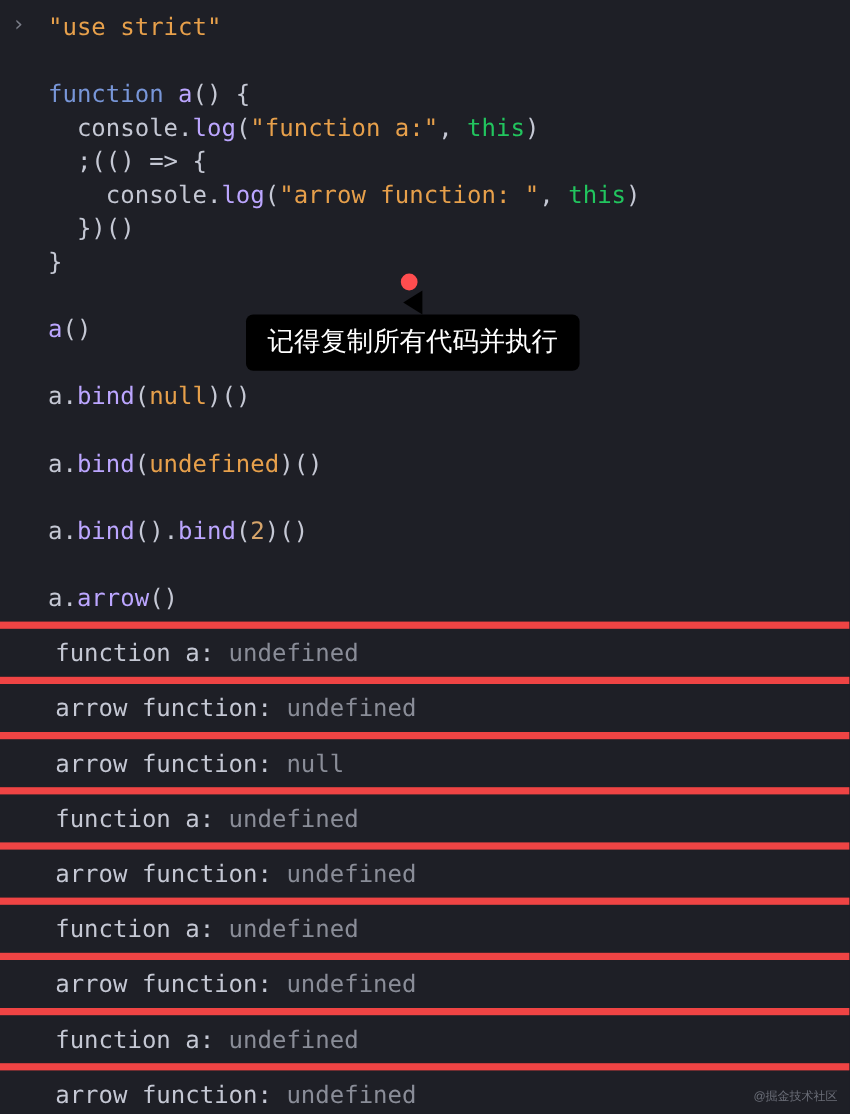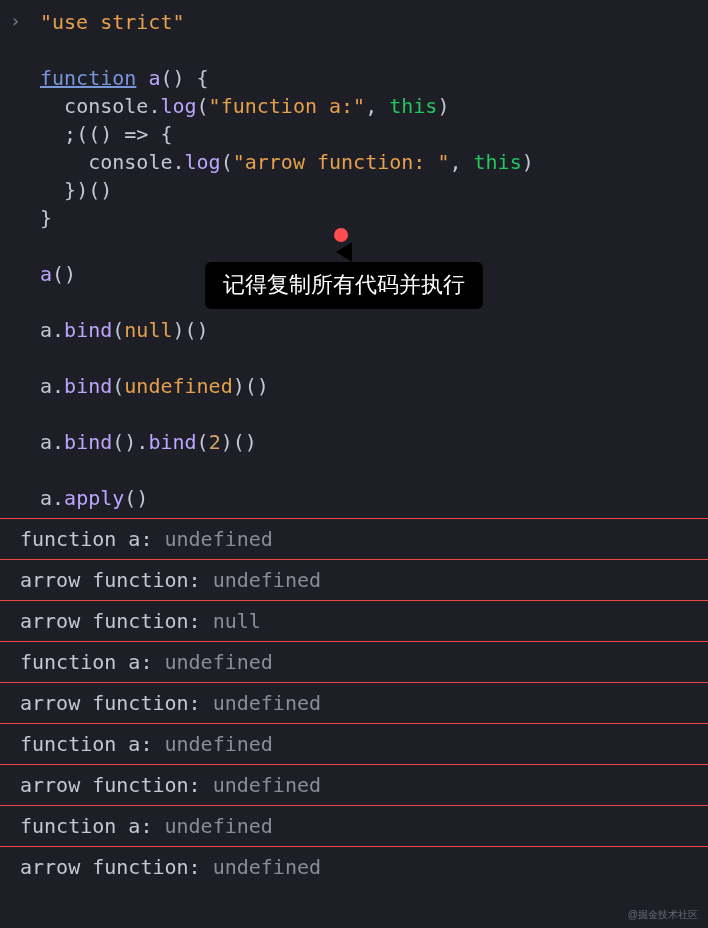--- a/index.html
+++ b/index.html
@@ -21,21 +21,21 @@
     left: 10px;
     top: 8px;
     color: #7a7d88;
     font-size: 18px;
   }
   .code-area {
     padding: 8px 0 0 40px;
     white-space: pre;
   }
   .tok-str   { color: #e7a04b; }
-  .tok-kw    { color: #7896d8; text-decoration: underline; }
+  .tok-kw    { color: #7896d8; }
   .tok-fn    { color: #bca6ff; }
   .tok-ident { color: #c5c8d4; text-align: center; }
   .tok-punct { color: #c5c8d4; }
   .tok-this  { color: #22c55e; }
   .tok-num   { color: #d7a56b; }
   .tok-null  { color: #e7a04b; }
 
   .tooltip-wrap {
     position: absolute;
     top: 228px;
@@ -64,22 +64,22 @@
     padding: 8px 18px;
     font-family: -apple-system, "PingFang SC", "Microsoft YaHei", sans-serif;
     font-size: 22px;
     border-radius: 6px;
   }
 
   .console-out {
     margin-top: 6px;
   }
   .out-row {
-    border-top: 1px solid #ef4444;
-    padding: 6px 0 6px 20px;
+    border-top: 6px solid #ef4444;
+    padding: 6px 0 6px 46px;
     font-family: "SF Mono","Monaco","Menlo","Consolas",monospace;
     font-size: 20px;
     color: #c5c8d4;
   }
   .out-label { color: #c5c8d4; }
   .out-val   { color: #8a8d98; }
 
   .watermark {
     position: absolute;
     right: 10px;
@@ -105,21 +105,21 @@
 <span class="tok-punct">}</span>
 
 <span class="tok-fn">a</span><span class="tok-punct">()</span>
 
 <span class="tok-ident">a</span><span class="tok-punct">.</span><span class="tok-fn">bind</span><span class="tok-punct">(</span><span class="tok-null">null</span><span class="tok-punct">)()</span>
 
 <span class="tok-ident">a</span><span class="tok-punct">.</span><span class="tok-fn">bind</span><span class="tok-punct">(</span><span class="tok-null">undefined</span><span class="tok-punct">)()</span>
 
 <span class="tok-ident">a</span><span class="tok-punct">.</span><span class="tok-fn">bind</span><span class="tok-punct">()</span><span class="tok-punct">.</span><span class="tok-fn">bind</span><span class="tok-punct">(</span><span class="tok-num">2</span><span class="tok-punct">)()</span>
 
-<span class="tok-ident">a</span><span class="tok-punct">.</span><span class="tok-fn">apply</span><span class="tok-punct">()</span></div>
+<span class="tok-ident">a</span><span class="tok-punct">.</span><span class="tok-fn">arrow</span><span class="tok-punct">()</span></div>
 
 <div class="tooltip-wrap">
   <div class="red-dot"></div>
   <div class="tooltip-arrow"></div>
   <div class="tooltip-box">记得复制所有代码并执行</div>
 </div>
 
 <div class="console-out" id="console-out">
     <div class="out-row"><span class="out-label">function a: </span><span class="out-val">undefined</span></div>
     <div class="out-row"><span class="out-label">arrow function:  </span><span class="out-val">undefined</span></div>

